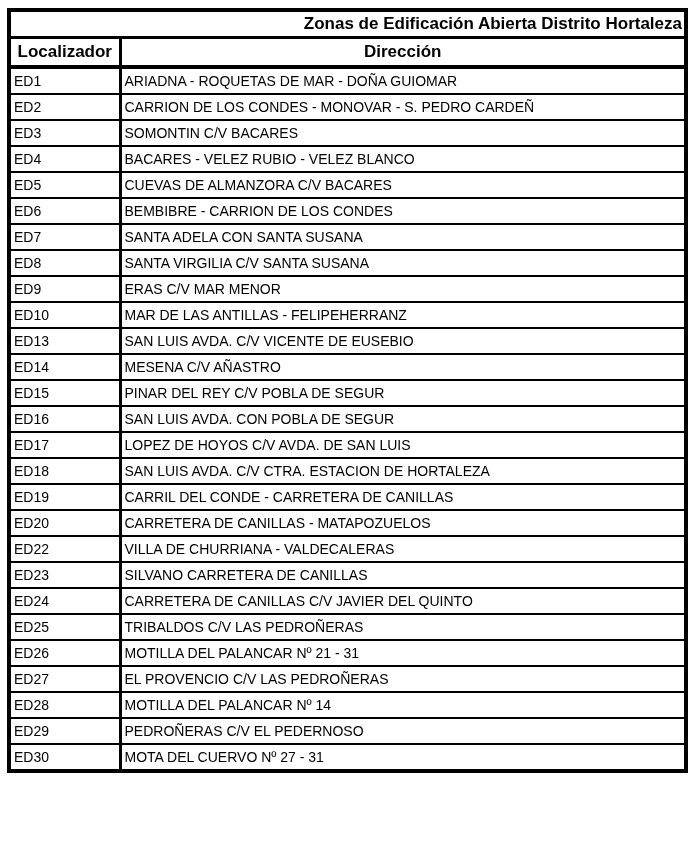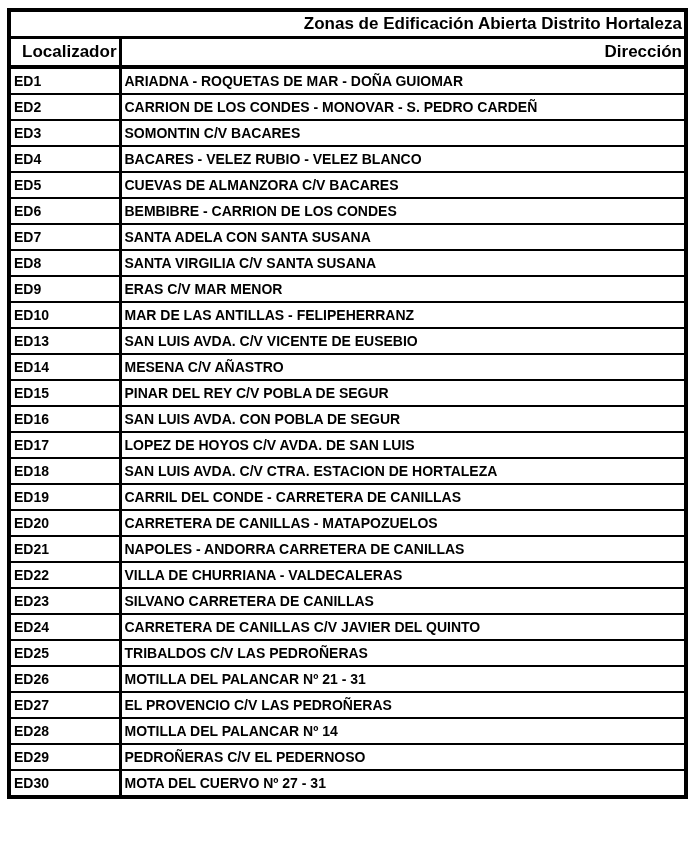--- a/index.html
+++ b/index.html
@@ -40,32 +40,32 @@
     font-weight: bold;
     text-align: right;
     height: 22px;
     padding: 1px 2px;
   }
   tr.header-row th {
     border-bottom: 4px solid #000000;
     border-right: 3px solid #000000;
     font-size: 17px;
     font-weight: bold;
-    text-align: right;
+    text-align: center;
     height: 24px;
     padding: 1px 2px;
   }
   tr.header-row th:last-child {
     border-right: 2px solid #000000;
     margin-left: 8px;
   }
   col.loc-col { width: 111px; }
   tbody td {
     font-size: 14px;
-    font-weight: bold;
+    font-weight: normal;
     height: 23px;
     padding: 0 2px 1px 3px;
     vertical-align: middle;
     text-align: left;
   }
   tbody td.loc-cell {
     border-right: 3px solid #000000;
   }
 </style>
 </head>
@@ -172,24 +172,20 @@
   <tr>
     <td class="loc-cell">ED19</td>
     <td class="dir-cell">CARRIL DEL CONDE - CARRETERA DE CANILLAS</td>
   </tr>
 
   <tr>
     <td class="loc-cell">ED20</td>
     <td class="dir-cell">CARRETERA DE CANILLAS - MATAPOZUELOS</td>
   </tr>
 
-  <tr>
-    <td class="loc-cell">ED21</td>
-    <td class="dir-cell">NAPOLES - ANDORRA CARRETERA DE CANILLAS</td>
-  </tr>
 
   <tr>
     <td class="loc-cell">ED22</td>
     <td class="dir-cell">VILLA DE CHURRIANA - VALDECALERAS</td>
   </tr>
 
   <tr>
     <td class="loc-cell">ED23</td>
     <td class="dir-cell">SILVANO CARRETERA DE CANILLAS</td>
   </tr>

